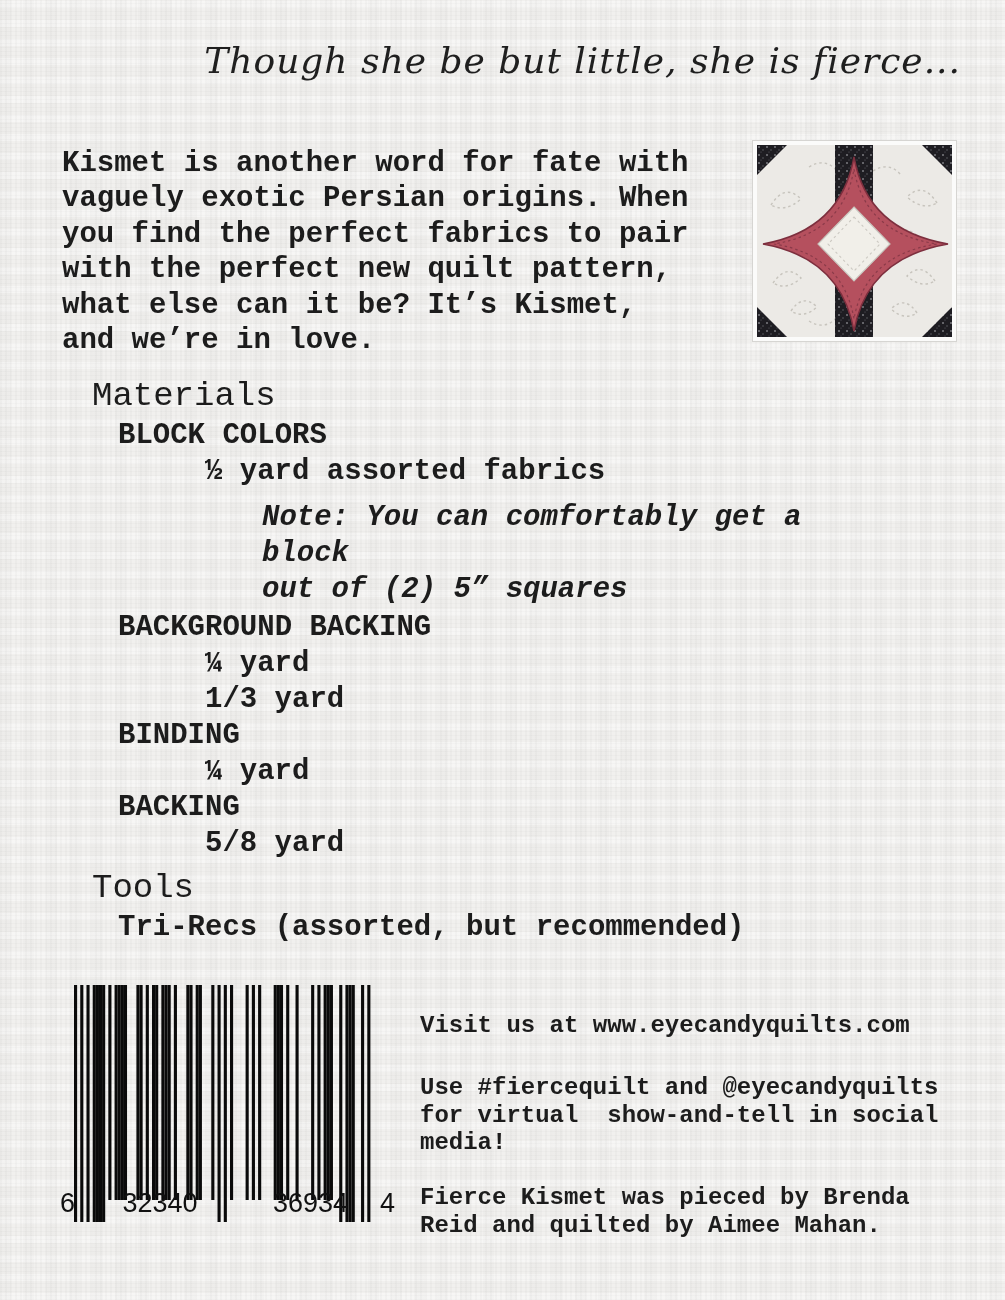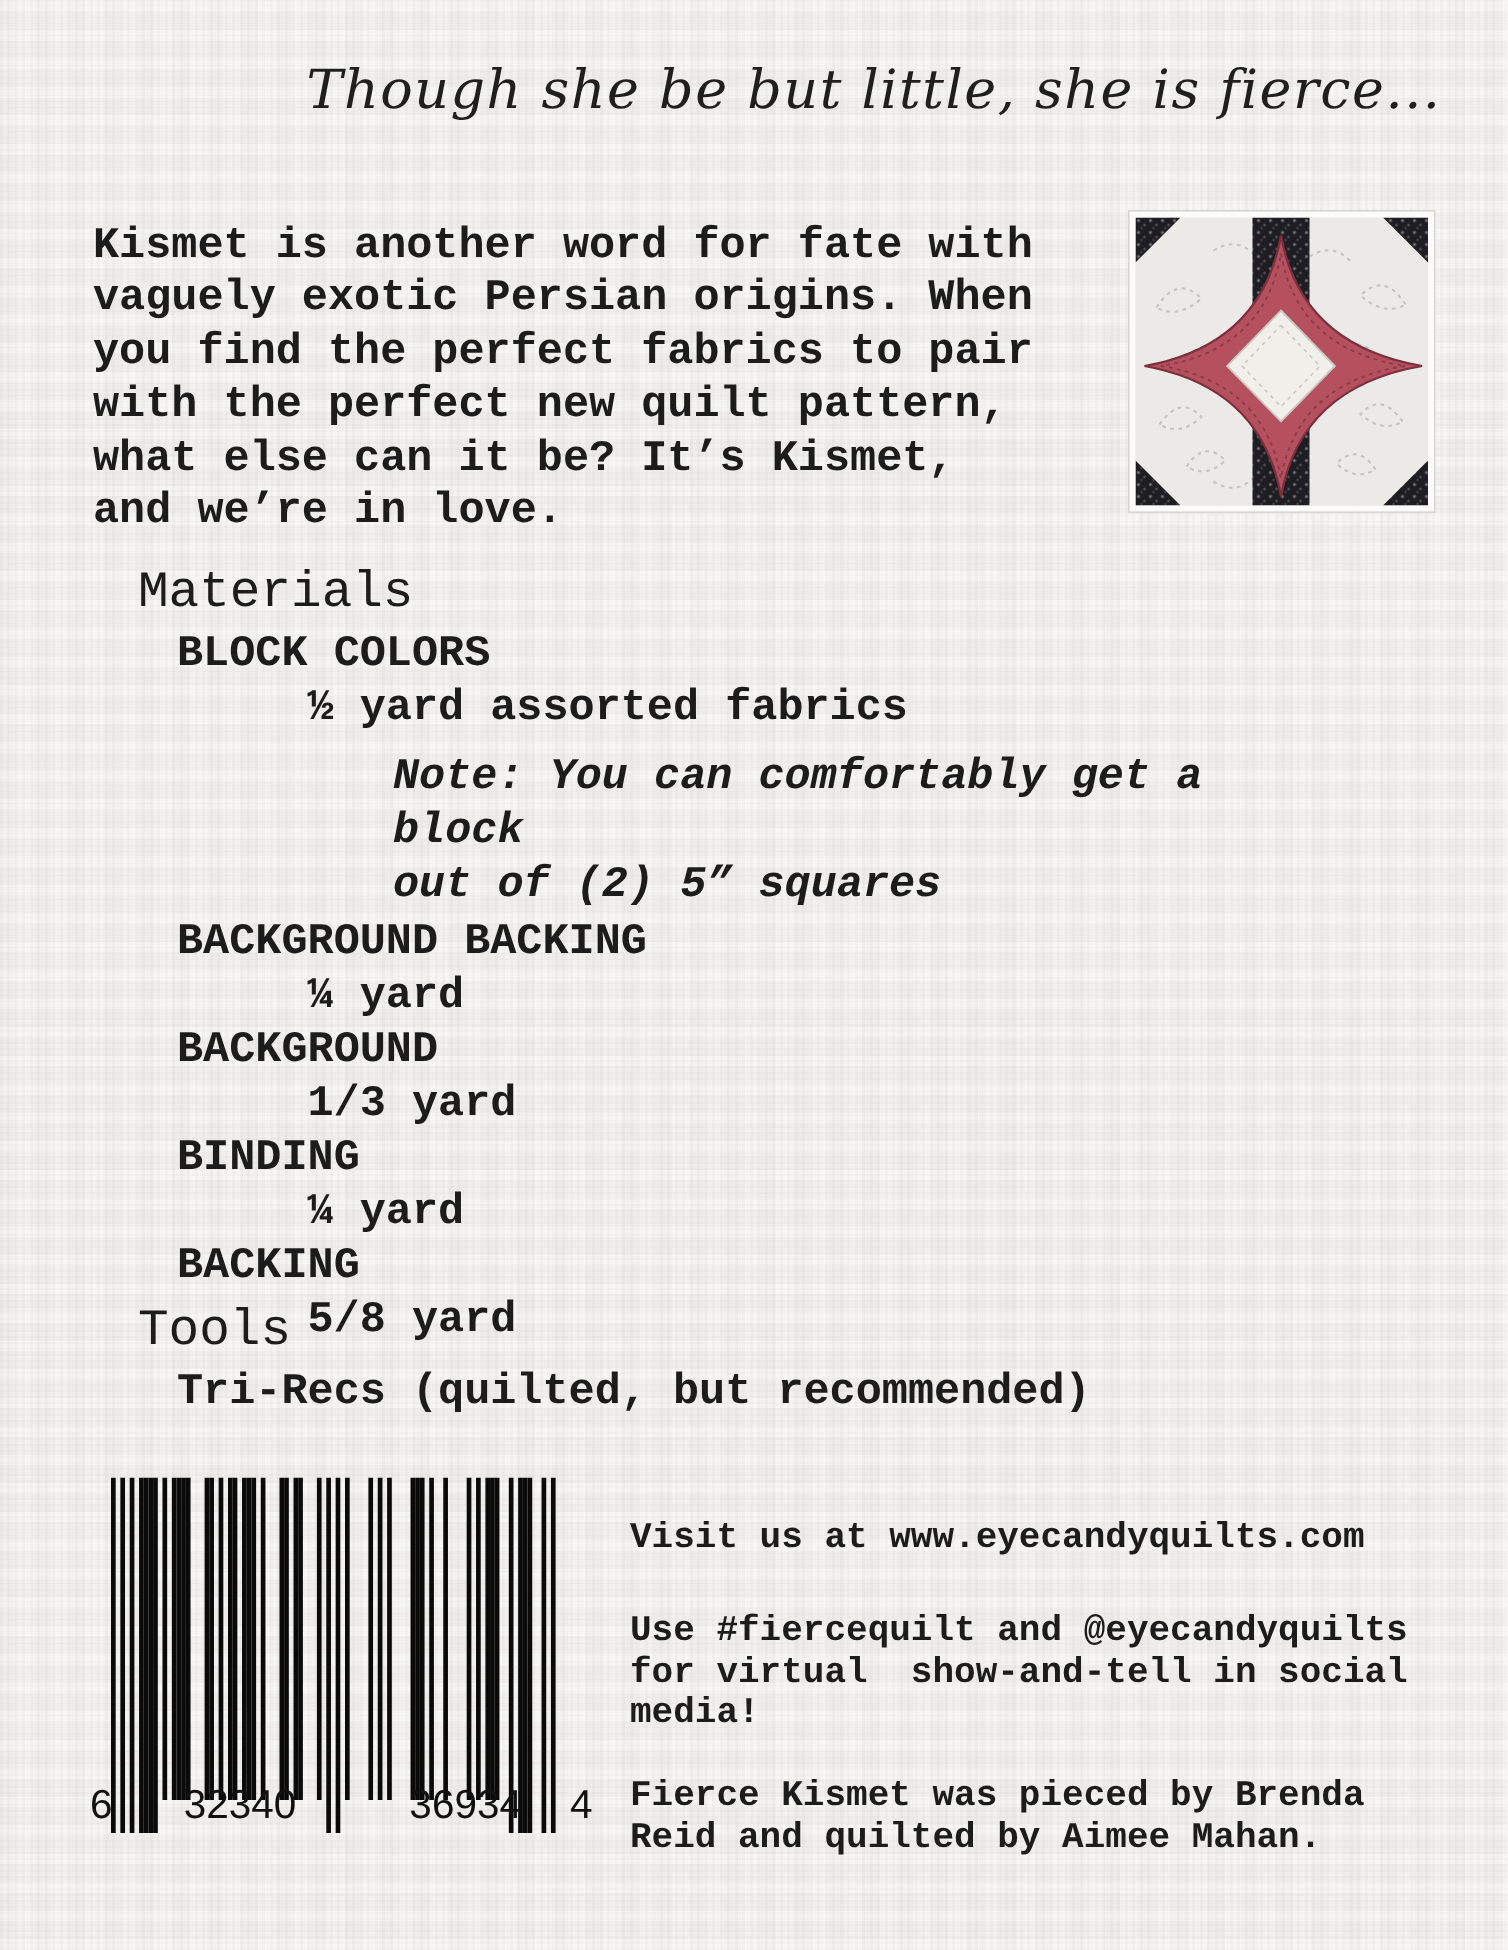--- a/index.html
+++ b/index.html
@@ -135,30 +135,29 @@
 
   <h1 class="heading materials-heading">Materials</h1>
 
   <div class="mat-list">
     <div class="m-label">BLOCK COLORS</div>
     <div class="m-amount">½ yard assorted fabrics</div>
     <div class="m-note">Note: You can comfortably get a block
 out of (2) 5” squares</div>
     <div class="m-label">BACKGROUND BACKING</div>
     <div class="m-amount">¼ yard</div>
-    <div class="m-label">BACKGROUND</div>
     <div class="m-amount">1/3 yard</div>
     <div class="m-label">BINDING</div>
     <div class="m-amount">¼ yard</div>
     <div class="m-label">BACKING</div>
     <div class="m-amount">5/8 yard</div>
   </div>
 
   <h1 class="heading tools-heading">Tools</h1>
-  <div class="tool-item">Tri-Recs (quilted, but recommended)</div>
+  <div class="tool-item">Tri-Recs (assorted, but recommended)</div>
 
   <div class="barcode">
     <svg class="bars" width="300" height="240" viewBox="0 0 300 240">
         <rect x="0.00" y="0" width="3.12" height="237" fill="#0a0a0a"></rect>
         <rect x="6.24" y="0" width="3.12" height="237" fill="#0a0a0a"></rect>
         <rect x="12.48" y="0" width="3.12" height="237" fill="#0a0a0a"></rect>
         <rect x="18.72" y="0" width="3.12" height="237" fill="#0a0a0a"></rect>
         <rect x="21.84" y="0" width="3.12" height="237" fill="#0a0a0a"></rect>
         <rect x="24.96" y="0" width="3.12" height="237" fill="#0a0a0a"></rect>
         <rect x="28.08" y="0" width="3.12" height="237" fill="#0a0a0a"></rect>

